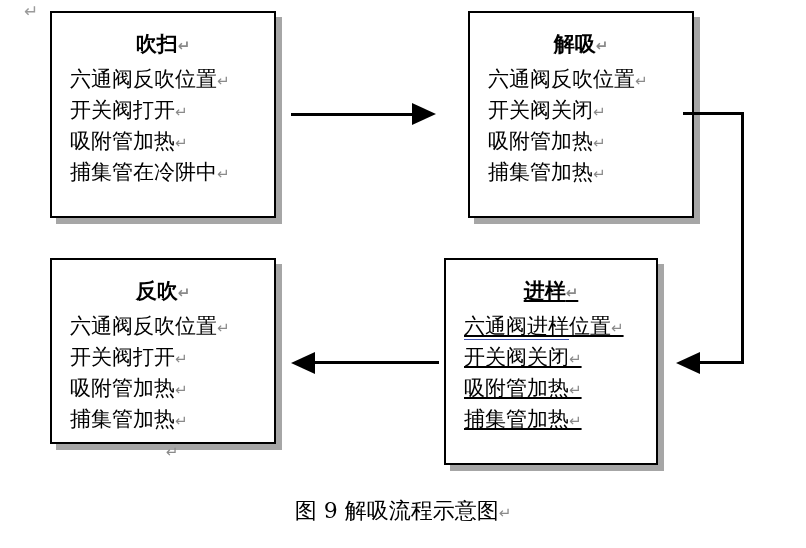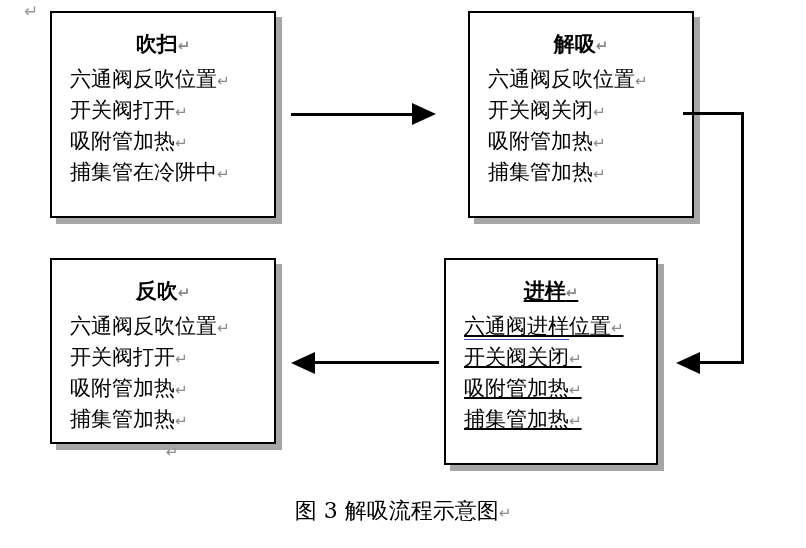--- a/index.html
+++ b/index.html
@@ -234,16 +234,16 @@
 
   <div class="conn h-line" id="conn-right-top"></div>
   <div class="conn v-line" id="conn-right-vert"></div>
   <div class="conn h-line" id="conn-right-bot"></div>
   <div id="conn-right-head"></div>
 
   <div class="conn h-line" id="arrow-bottom-line"></div>
   <div id="arrow-bottom-head"></div>
 
   <div id="figure-caption">
-    <span class="cap-text">图 3  解吸流程示意图</span><span class="ret">↵</span>
+    <span class="cap-text">图 9  解吸流程示意图</span><span class="ret">↵</span>
   </div>
 
 </div>
 
 </body></html>

